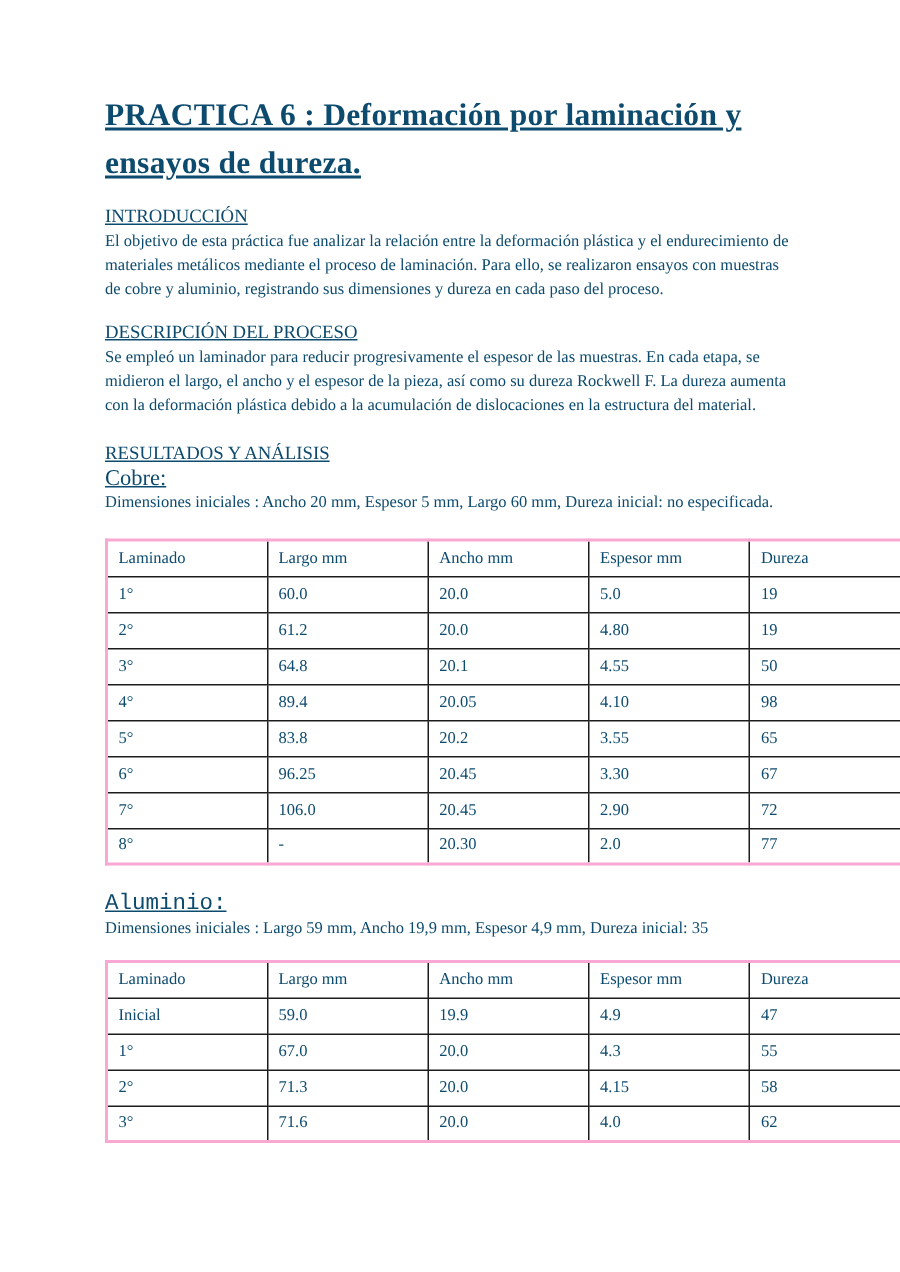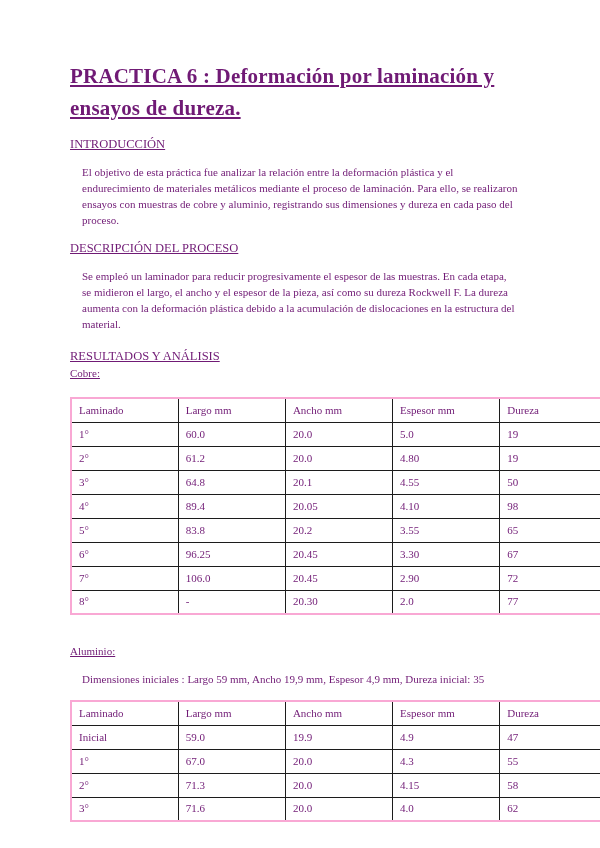--- a/index.html
+++ b/index.html
@@ -3,21 +3,21 @@
 <meta charset="utf-8">
 <style>
   * { box-sizing: border-box; }
   html, body { margin: 0; padding: 0; background: #ffffff; }
   .page {
     position: relative;
     width: 600px;
     height: 848px;
     background: #ffffff;
     font-family: "Liberation Serif", "DejaVu Serif", serif;
-    color: #701a75;
+    color: #0c4a6e;
     padding: 60px 70px 0 70px;
     overflow: hidden;
   }
   .doc-title {
     font-size: 21px;
     font-weight: bold;
     line-height: 32px;
     text-decoration: underline;
     margin: 0 0 12px 0;
     letter-spacing: 0.2px;
@@ -26,30 +26,30 @@
     font-size: 12.5px;
     font-weight: normal;
     text-decoration: underline;
     line-height: 16px;
     margin: 12px 0 1px 0;
   }
   .section-heading.tight { margin-top: 16px; }
   .body-text {
     font-size: 11px;
     line-height: 16px;
-    margin: 12px;
+    margin: 0;
     text-align: left;
   }
   .subheading {
-    font-size: 11px;
+    font-size: 15px;
     line-height: 16px;
     text-decoration: underline;
     margin: 0;
   }
-  .subheading.spaced { margin-top: 28px; }
+  .subheading.spaced { margin-top: 18px; font-family: Liberation Mono, monospace; }
   .results-table {
     border-collapse: collapse;
     table-layout: fixed;
     width: 538px;
     margin-top: 16px;
     border: 2px solid #f9a8d4;
   }
   .results-table.second { margin-top: 13px; }
   .results-table th, .results-table td {
     border: 1px solid #1c1c1c;
@@ -76,20 +76,21 @@
 
   <div>
     <h2 class="section-heading">DESCRIPCIÓN DEL PROCESO</h2>
     <p class="body-text">Se empleó un laminador para reducir progresivamente el espesor de las muestras. En cada etapa, se midieron el largo, el ancho y el espesor de la pieza, así como su dureza Rockwell F. La dureza aumenta con la deformación plástica debido a la acumulación de dislocaciones en la estructura del material.</p>
   </div>
 
   <div>
     <h2 class="section-heading tight">RESULTADOS Y ANÁLISIS</h2>
 
     <p class="subheading">Cobre:</p>
+    <p class="body-text">Dimensiones iniciales : Ancho 20 mm, Espesor 5 mm, Largo 60 mm, Dureza inicial: no especificada.</p>
 
     <table class="results-table">
         <thead>
           <tr>
             <th>Laminado</th>
             <th>Largo mm</th>
             <th>Ancho mm</th>
             <th>Espesor mm</th>
             <th>Dureza</th>
           </tr>

